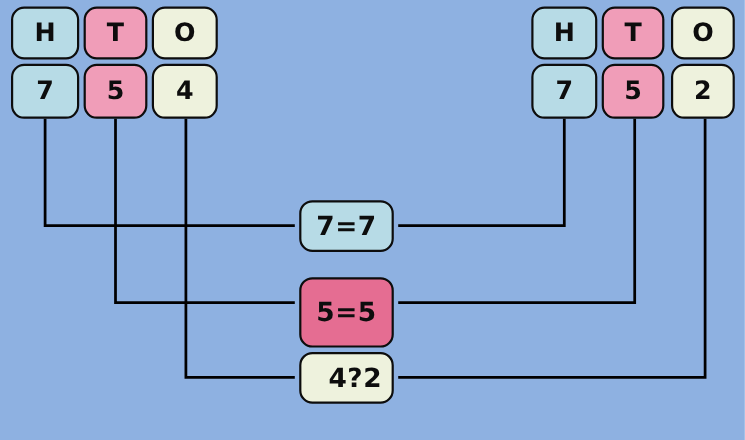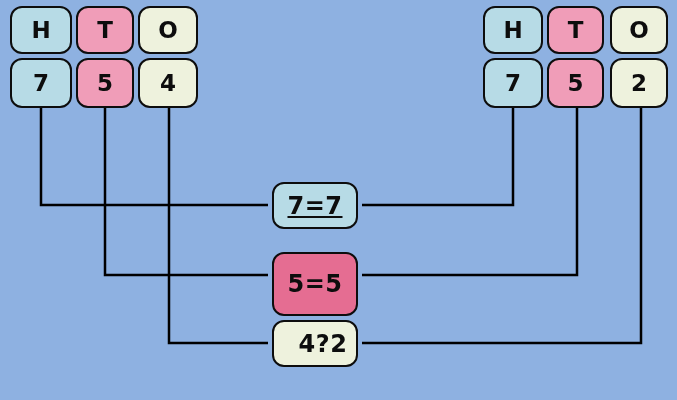--- a/index.html
+++ b/index.html
@@ -45,21 +45,21 @@
 
   
   .r-h-head { left: 483px; top: 6px;  width: 60px; height: 48px; }
   .r-t-head { left: 547px; top: 6px;  width: 57px; height: 48px; }
   .r-o-head { left: 610px; top: 6px;  width: 58px; height: 48px; }
   .r-h-dig  { left: 483px; top: 58px; width: 60px; height: 50px; }
   .r-t-dig  { left: 547px; top: 58px; width: 57px; height: 50px; }
   .r-o-dig  { left: 610px; top: 58px; width: 58px; height: 50px; }
 
   
-  .cmp-h { left: 272px; top: 182px; width: 86px; height: 47px; text-decoration: underline; }
+  .cmp-h { left: 272px; top: 182px; width: 86px; height: 47px; }
   .cmp-t { left: 272px; top: 252px; width: 86px; height: 64px; }
   .cmp-o { left: 272px; top: 320px; width: 86px; height: 47px; }
 </style>
 </head>
 <body>
 
 <div class="canvas" style="background-color: rgb(142, 177, 225);">
 
   <svg class="connectors" viewBox="0 0 677 400">
     <defs>

